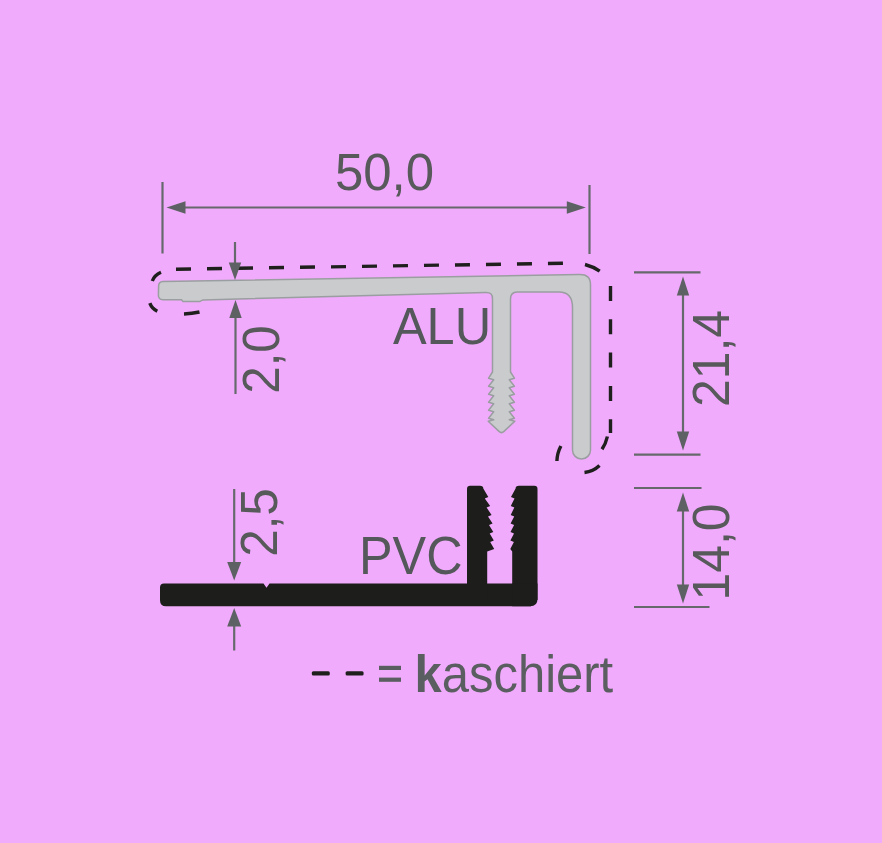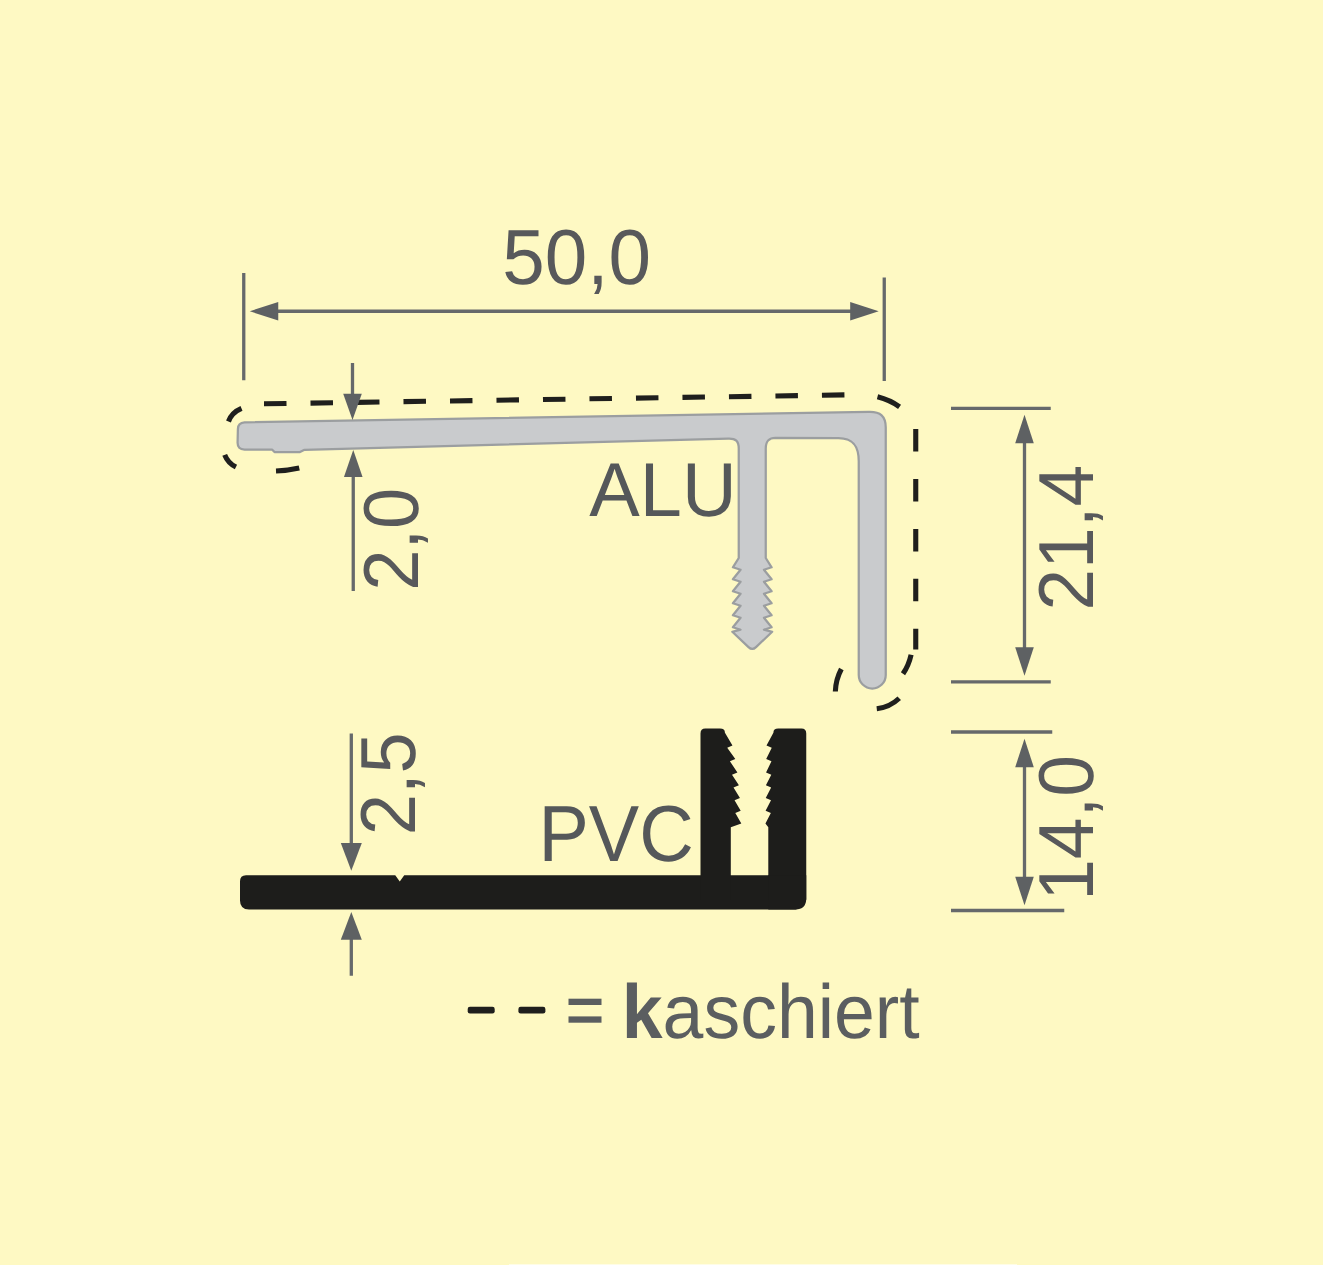--- a/index.html
+++ b/index.html
@@ -1,16 +1,16 @@
 <!DOCTYPE html>
 <html><head>
 <meta charset="utf-8">
 <style>
   html,body{margin:0;padding:0;background:#ffffff;}
-  .stage{position:relative;width:882px;height:843px;background:#fef9c3;overflow:hidden;}
+  .stage{position:relative;width:882px;height:843px;background:#f0abfc;overflow:hidden;}
   svg{position:absolute;left:0;top:0;}
   text{font-family:"Liberation Sans",sans-serif;}
 </style>
 </head>
 <body>
 <div class="stage">
 <svg width="882" height="843" viewBox="0 0 882 843">
 
   <g fill="none" stroke="#66696b" stroke-width="2.2">
     <line x1="162.5" y1="182" x2="162.5" y2="253.5"></line>

